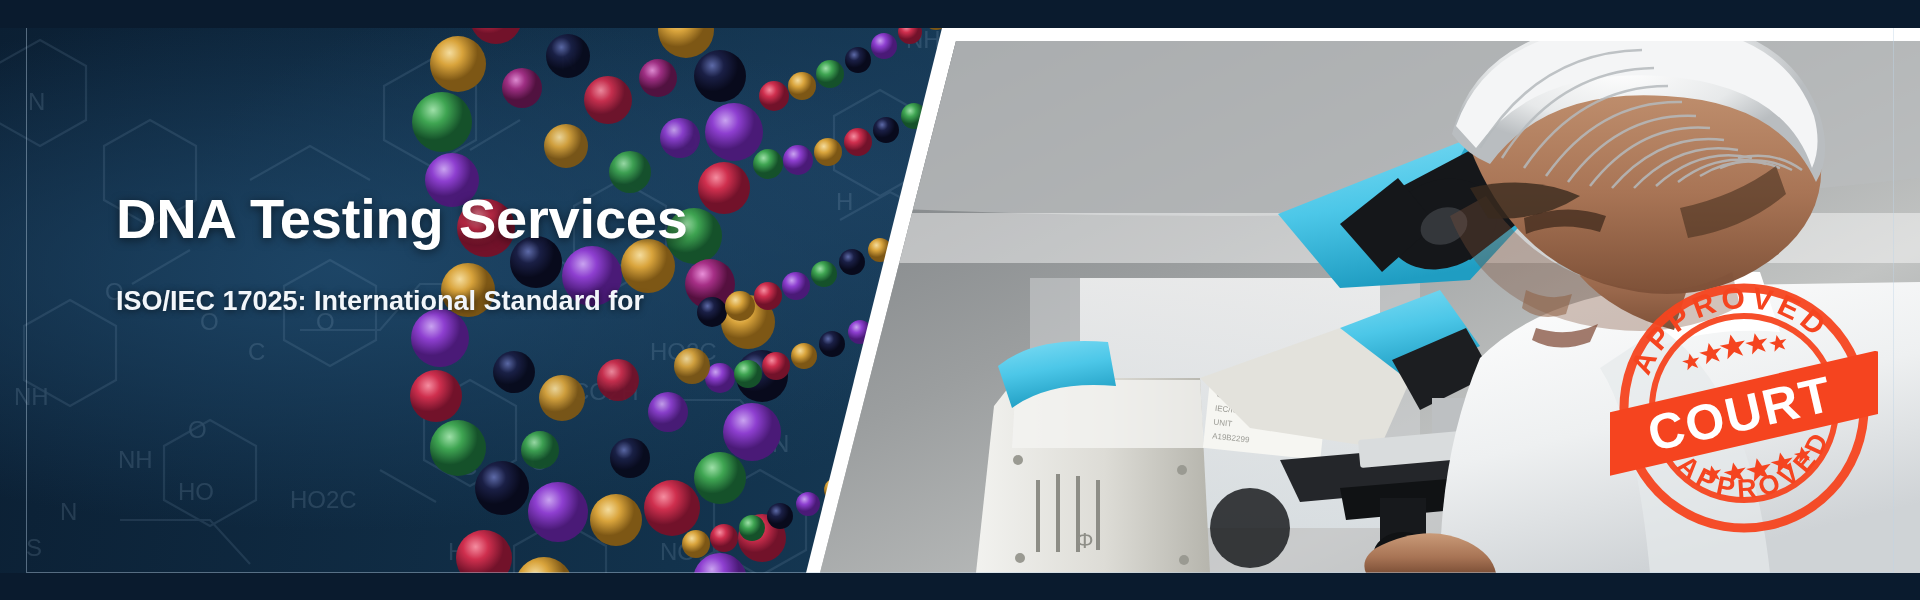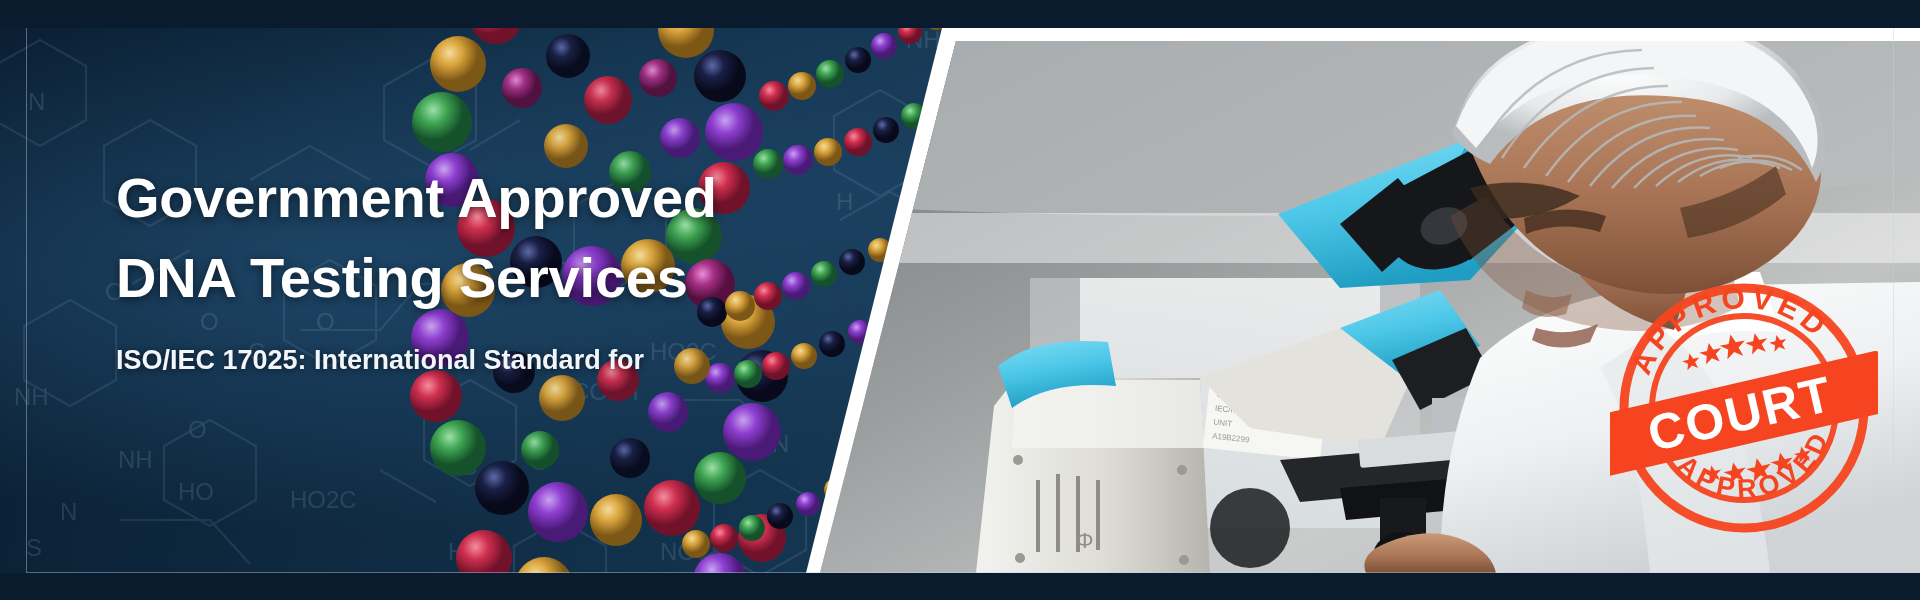--- a/index.html
+++ b/index.html
@@ -303,21 +303,20 @@
           <circle cx="368" cy="452" r="20" fill="url(#gPur)"></circle>
           <circle cx="240" cy="490" r="19" fill="url(#gGrn)"></circle>
           <circle cx="330" cy="498" r="20" fill="url(#gNvy)"></circle>
           <circle cx="392" cy="406" r="18" fill="url(#gGld)"></circle>
         </g>
       </g>
     </svg>
   </div>
 
   <div class="copy">
-    <div class="headline-1">Government Approved</div>
     <div class="headline-2">DNA Testing Services</div>
     <div class="sub">
       <div class="sub-line">ISO/IEC 17025: International Standard for</div>
     </div>
   </div>
 
   <div class="photo-wrap">
     <div class="photo">
       <svg viewBox="0 0 1140 545" preserveAspectRatio="xMidYMid slice" xmlns="http://www.w3.org/2000/svg">
         <defs>

